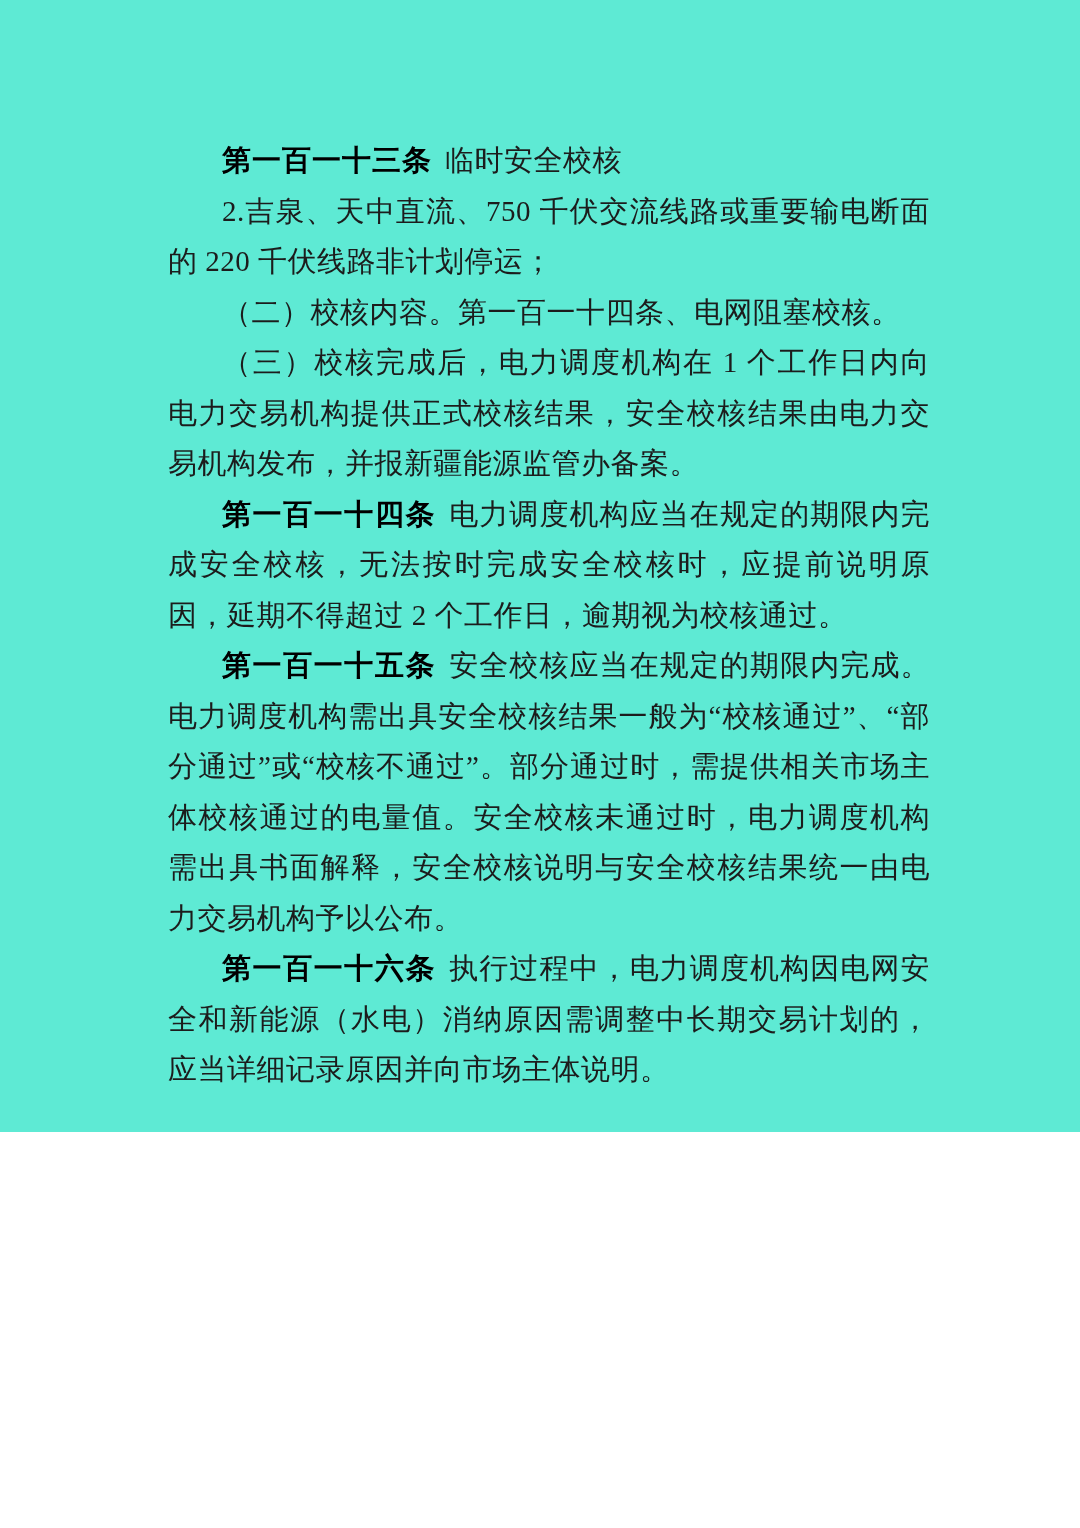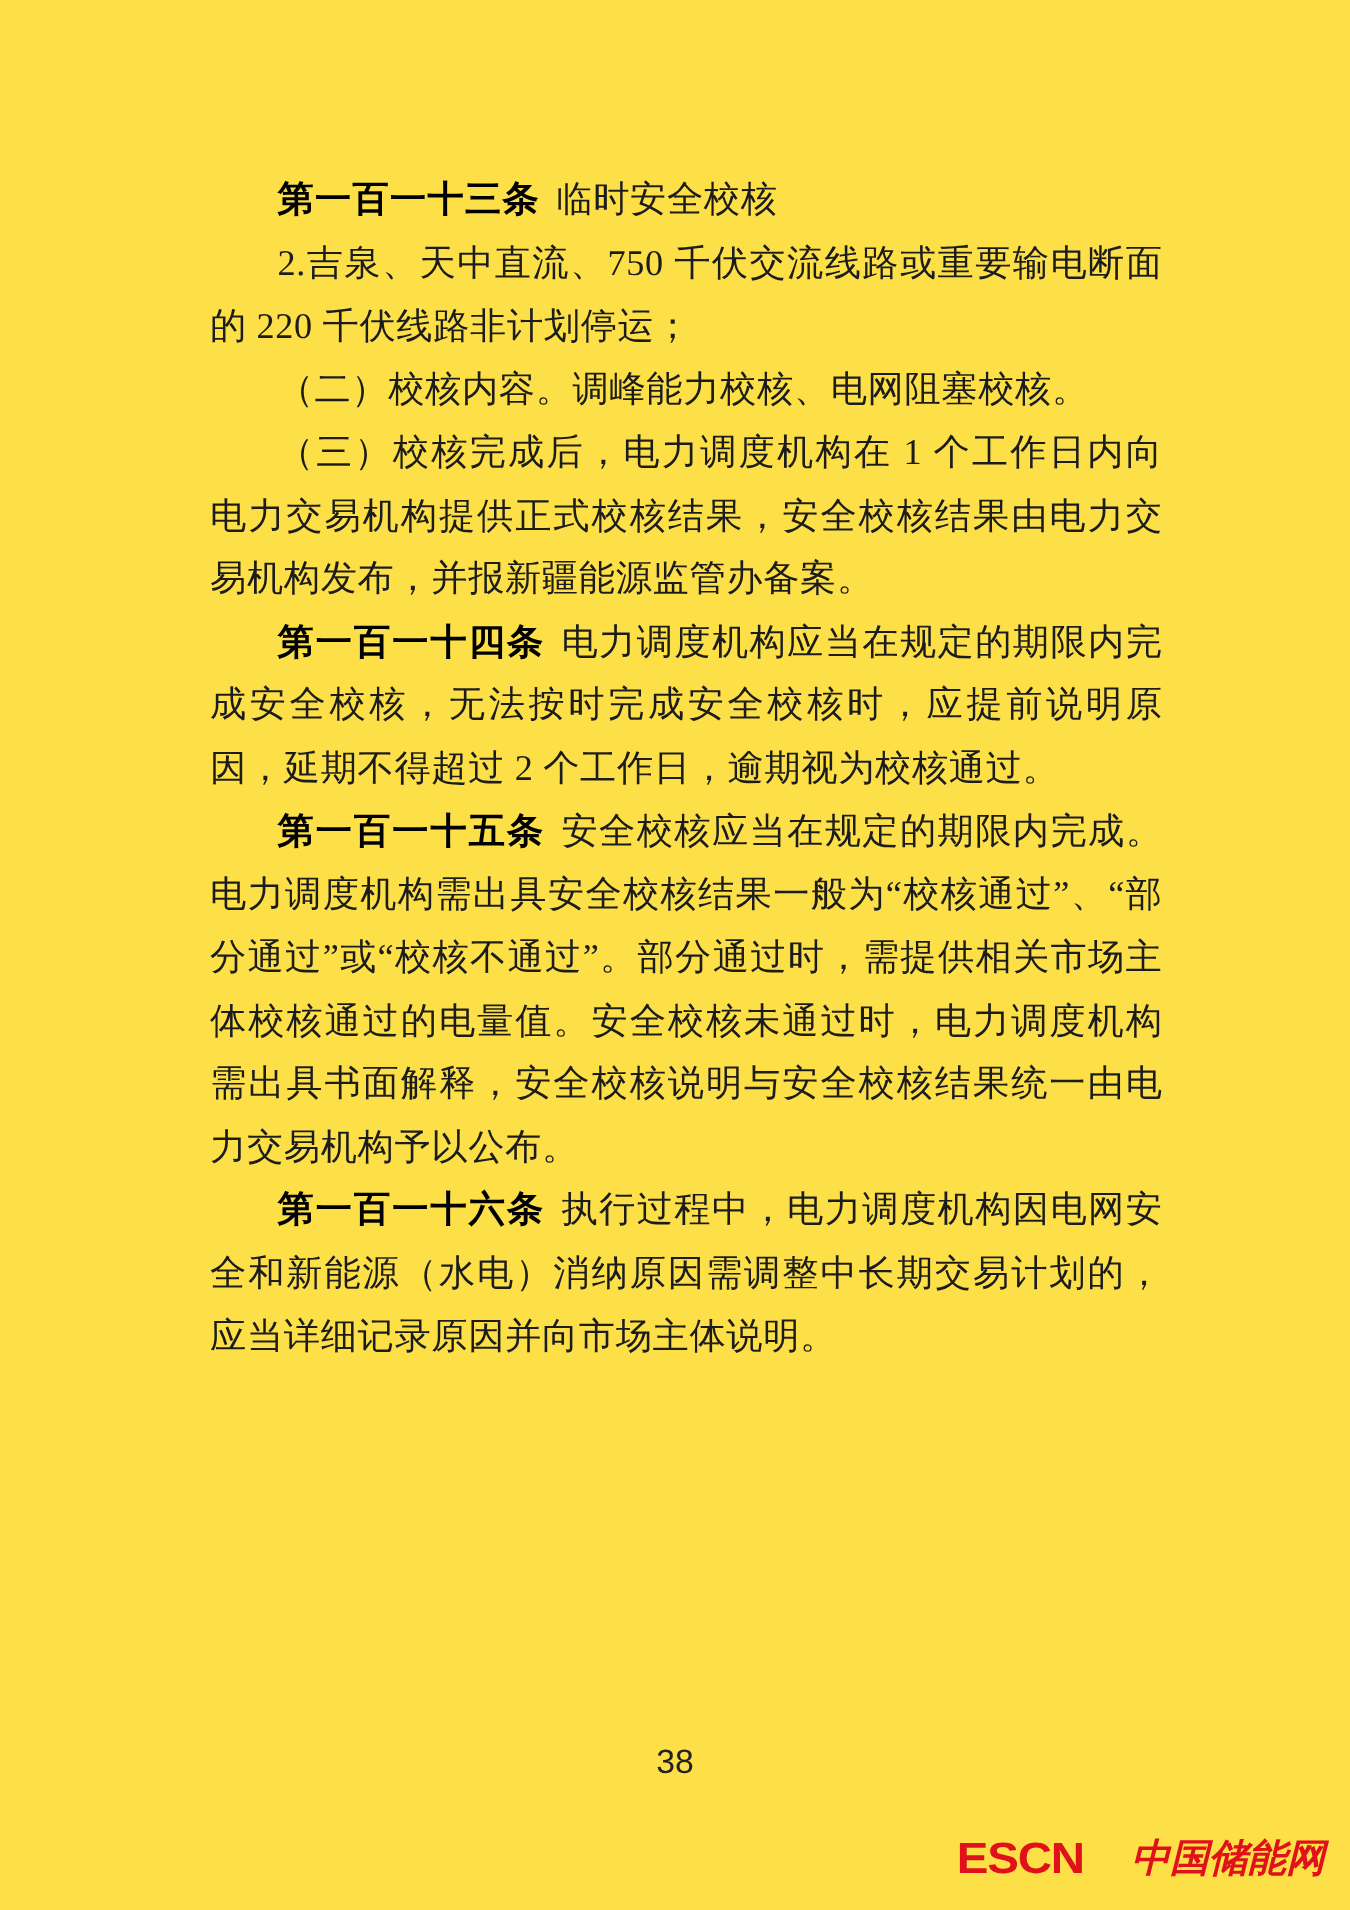--- a/index.html
+++ b/index.html
@@ -3,22 +3,22 @@
 <meta charset="utf-8">
 <style>
   html, body {
     margin: 0;
     padding: 0;
     background: #ffffff;
   }
   .page {
     position: relative;
     width: 1080px;
-    height: 1528px;
-    background: #fde047;
+    height: 1132px;
+    background: #5eead4;
     overflow: hidden;
     font-family: "Liberation Serif", serif;
   }
   .content {
     position: absolute;
     top: 135px;
     left: 168px;
     width: 762px;
     font-size: 29px;
     line-height: 50.5px;
@@ -76,21 +76,21 @@
   }
 </style>
 </head>
 <body>
 
 <div class="page">
 
   <div class="content">
     <p><span class="lead">第一百一十三条</span><span>临时安全校核</span></p>
     <p><span>2.吉泉、天中直流、750 千伏交流线路或重要输电断面的 220 千伏线路非计划停运；</span></p>
-    <p><span>（二）校核内容。调峰能力校核、电网阻塞校核。</span></p>
+    <p><span>（二）校核内容。第一百一十四条、电网阻塞校核。</span></p>
     <p><span>（三）校核完成后，电力调度机构在 1 个工作日内向电力交易机构提供正式校核结果，安全校核结果由电力交易机构发布，并报新疆能源监管办备案。</span></p>
     <p><span class="lead">第一百一十四条</span><span>电力调度机构应当在规定的期限内完成安全校核，无法按时完成安全校核时，应提前说明原因，延期不得超过 2 个工作日，逾期视为校核通过。</span></p>
     <p><span class="lead">第一百一十五条</span><span>安全校核应当在规定的期限内完成。电力调度机构需出具安全校核结果一般为“校核通过”、“部分通过”或“校核不通过”。部分通过时，需提供相关市场主体校核通过的电量值。安全校核未通过时，电力调度机构需出具书面解释，安全校核说明与安全校核结果统一由电力交易机构予以公布。</span></p>
     <p><span class="lead">第一百一十六条</span><span>执行过程中，电力调度机构因电网安全和新能源（水电）消纳原因需调整中长期交易计划的，应当详细记录原因并向市场主体说明。</span></p>
   </div>
 
   <div class="pagenum">38</div>
 
   <div class="logo">
     <span class="logo-latin">ESCN</span>

